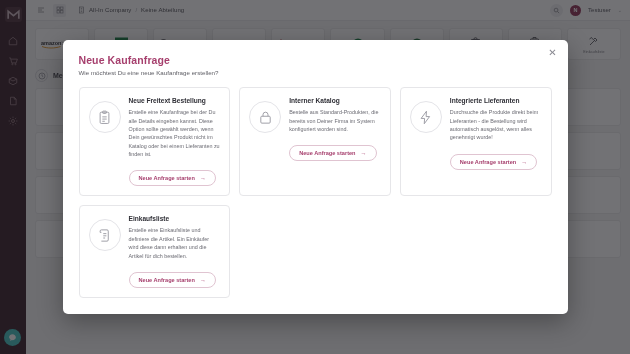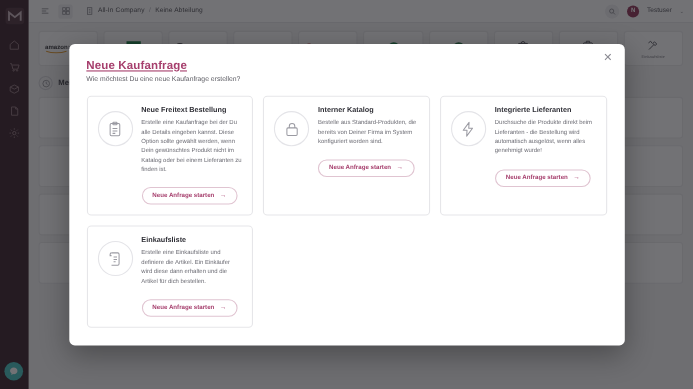--- a/index.html
+++ b/index.html
@@ -175,21 +175,20 @@
     width: 12px; height: 12px;
     display: flex; align-items: center; justify-content: center;
     color: #8a8a92; font-size: 10px; line-height: 1;
     cursor: pointer;
   }
   .modal-title {
     font-size: 10.5px; font-weight: bold;
     color: #a63f6d;
     letter-spacing: .1px;
     margin-bottom: 3px;
-    text-decoration: underline;
   }
   .modal-sub {
     font-size: 6.2px; color: #5d5d64;
     margin-bottom: 11px;
   }
 
   .grid {
     display: grid;
     grid-template-columns: 1fr 1fr 1fr;
     gap: 9px;

